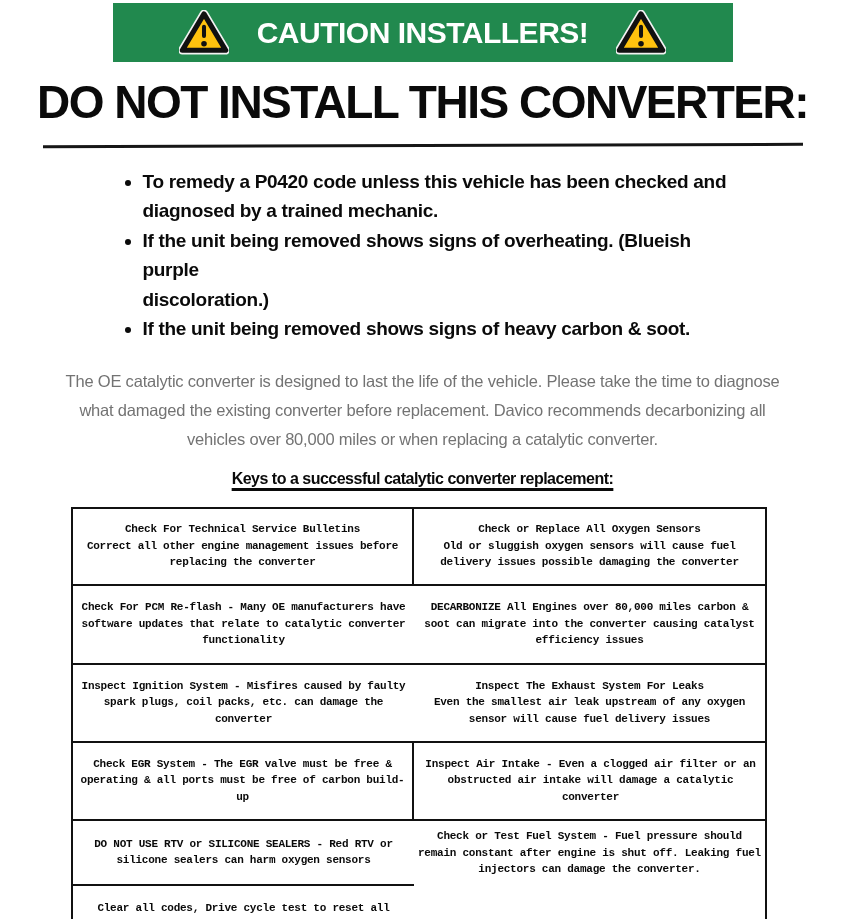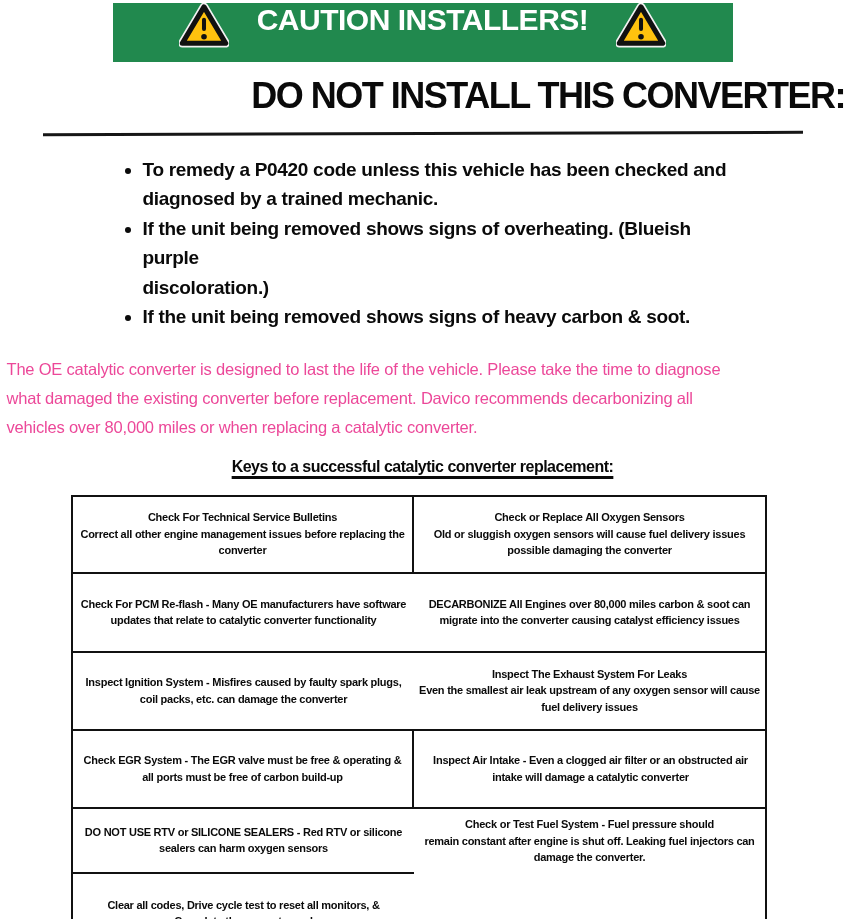--- a/index.html
+++ b/index.html
@@ -10,37 +10,37 @@
     font-family: "Liberation Sans", sans-serif;
     color: #0a0a0a;
     overflow: hidden;
   }
 
   
   .banner {
     width: 620px; height: 59px;
     margin: 3px auto 0;
     background: #21894e;
-    display: flex; justify-content: center;
+    display: flex; align-items: center; justify-content: center;
     gap: 28px;
   }
   .banner-text {
     color: #ffffff;
     font-weight: 700;
     font-size: 30px;
     letter-spacing: -0.5px;
     white-space: nowrap;
   }
   .tri { display: block; }
 
   
   .main-title {
     margin: 13px 0 0;
-    text-align: right;
-    font-size: 36px;
+    text-align: center;
+    font-size: 46px;
     font-weight: 700;
     letter-spacing: -1.5px;
     color: #0a0a0a;
   }
 
   
   .rule {
     width: 760px; height: 0;
     border-top: 3px solid #161616;
     margin: 15px auto 0;
@@ -56,24 +56,25 @@
     font-size: 19px;
     letter-spacing: -0.3px;
     line-height: 1.55;
   }
   .warnings li { white-space: pre-line; }
 
   
   .intro {
     width: 832px;
     margin: 23px auto 0;
+    text-align: center;
     font-size: 16.5px;
     letter-spacing: -0.2px;
     line-height: 1.78;
-    color: #ec4899;
+    color: #737373;
     white-space: pre-line;
   }
 
   
   .keys-heading {
     margin: 15px 0 0;
     text-align: center;
     font-size: 16px;
     font-weight: 700;
     letter-spacing: -0.5px;
@@ -97,20 +98,21 @@
     border-bottom: 2px solid #111111;
     display: flex; align-items: center; justify-content: center;
     text-align: center;
     font-weight: 700;
     font-size: 11px;
     letter-spacing: -0.25px;
     line-height: 1.5;
     padding: 2px 4px;
     white-space: pre-line;
     color: #0a0a0a;
+    font-family: Liberation Mono, monospace;
   }
   .c.lc { border-right: none; }
   .c.lr { border-bottom: none; }
   .c.big { font-size: 13.5px; letter-spacing: -0.2px; }
 </style>
 </head>
 <body>
 
 <div class="banner" style="background: rgb(33, 137, 78);">
   <svg class="tri" width="50" height="45" viewBox="0 0 64 58" aria-hidden="true">

